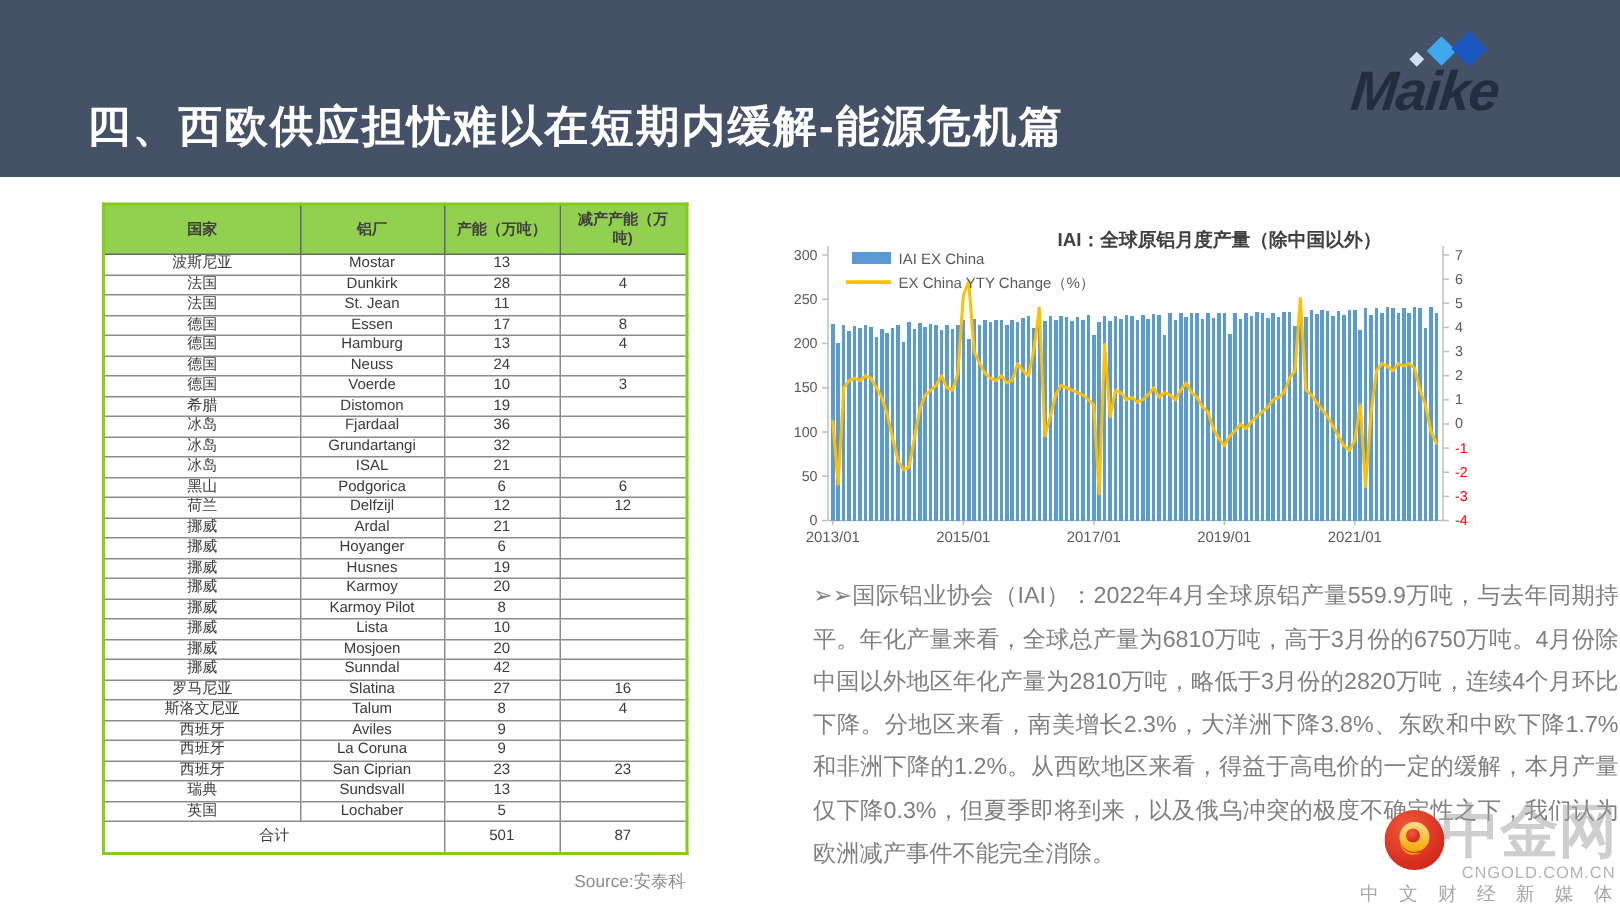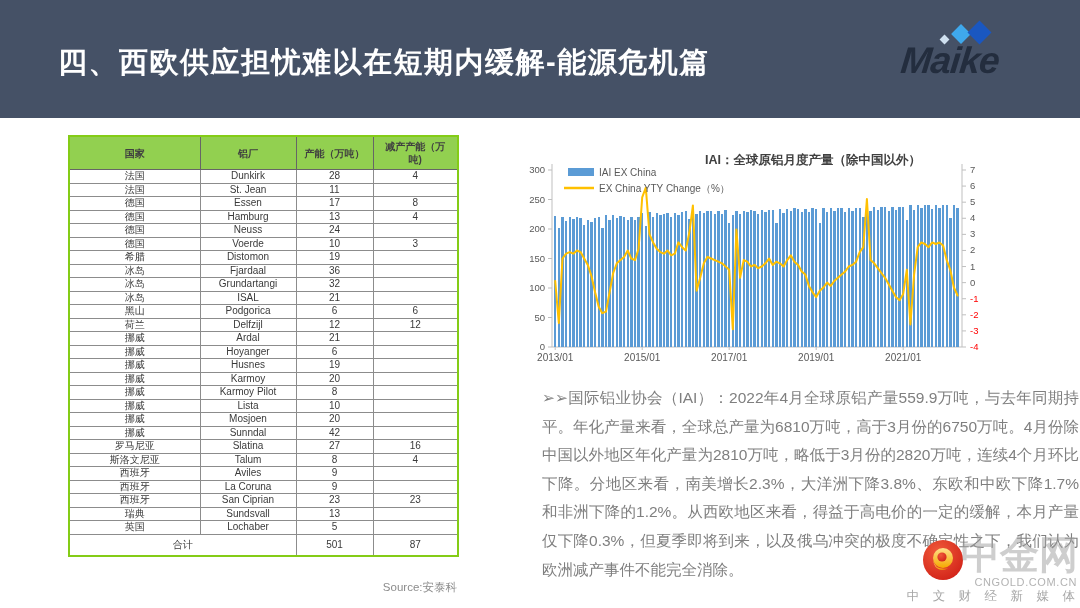--- a/index.html
+++ b/index.html
@@ -2,21 +2,21 @@
 <html><head>
 <meta charset="utf-8">
 <style>
   html,body{margin:0;padding:0;}
   body{width:1080px;height:608px;overflow:hidden;position:relative;background:#ffffff;
        font-family:"Liberation Sans","DejaVu Sans",sans-serif;}
   .slide{position:absolute;left:0;top:0;width:1080px;height:608px;background:#fff;}
 
   
   .header{position:absolute;left:0;top:0;width:1080px;height:118px;background:#455166;}
-  .slide-title{position:absolute;left:58px;top:43px;font-size:29px;font-weight:bold;color:#ffffff;
+  .slide-title{position:absolute;left:58px;top:65px;font-size:29px;font-weight:bold;color:#ffffff;
                letter-spacing:1.5px;white-space:nowrap;}
   .logo{position:absolute;right:36px;top:18px;width:145px;height:64px;}
   .logo-text{position:absolute;left:2px;top:22px;font-size:37px;font-weight:bold;font-style:italic;
              color:#232d3e;letter-spacing:-1px;transform:skewX(-6deg);}
   .dia{position:absolute;transform:rotate(45deg);}
   .d1{left:42px;top:18px;width:7px;height:7px;background:#cfe0f0;}
   .d2{left:55px;top:9px;width:14px;height:14px;background:#3fa8ec;}
   .d3{left:72px;top:6px;width:17px;height:17px;background:#1a57c0;}
 
   
@@ -78,20 +78,26 @@
         </colgroup>
       <thead>
         <tr>
           <th>国家</th>
           <th>铝厂</th>
           <th>产能（万吨）</th>
           <th>减产产能（万吨)</th>
         </tr>
       </thead>
       <tbody id="cap-tbody">
+          <tr>
+            <td>波斯尼亚</td>
+            <td>Mostar</td>
+            <td>13</td>
+            <td></td>
+          </tr>
           <tr>
             <td>法国</td>
             <td>Dunkirk</td>
             <td>28</td>
             <td>4</td>
           </tr>
           <tr>
             <td>法国</td>
             <td>St. Jean</td>
             <td>11</td>

